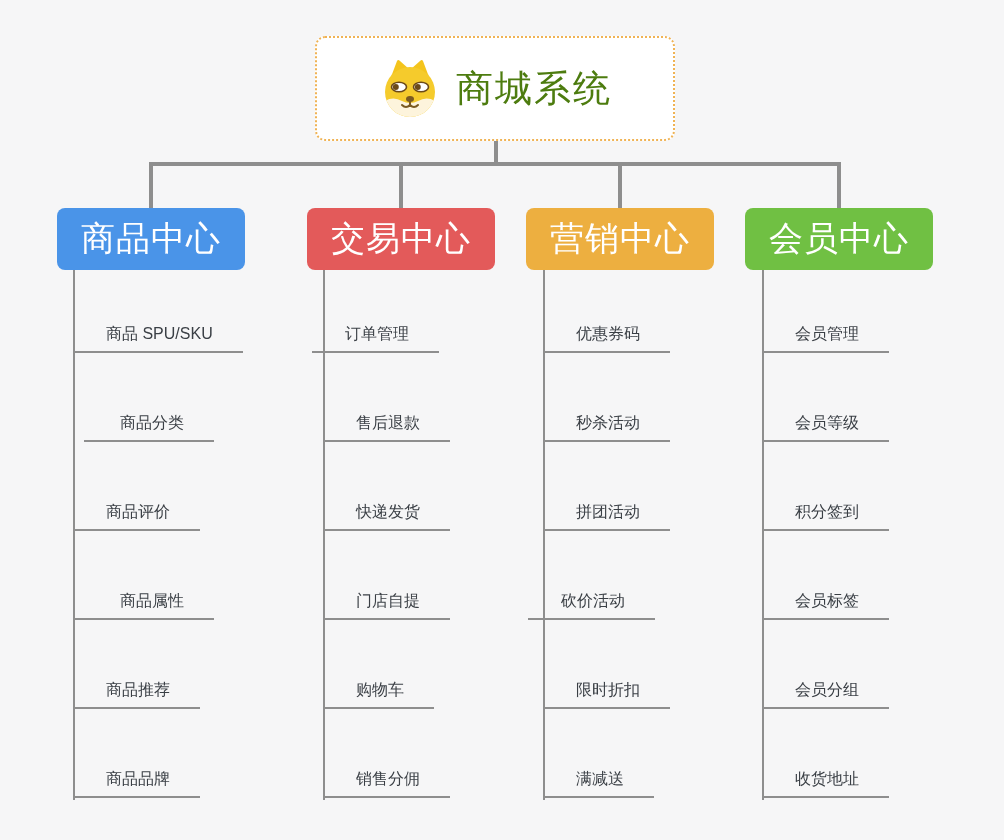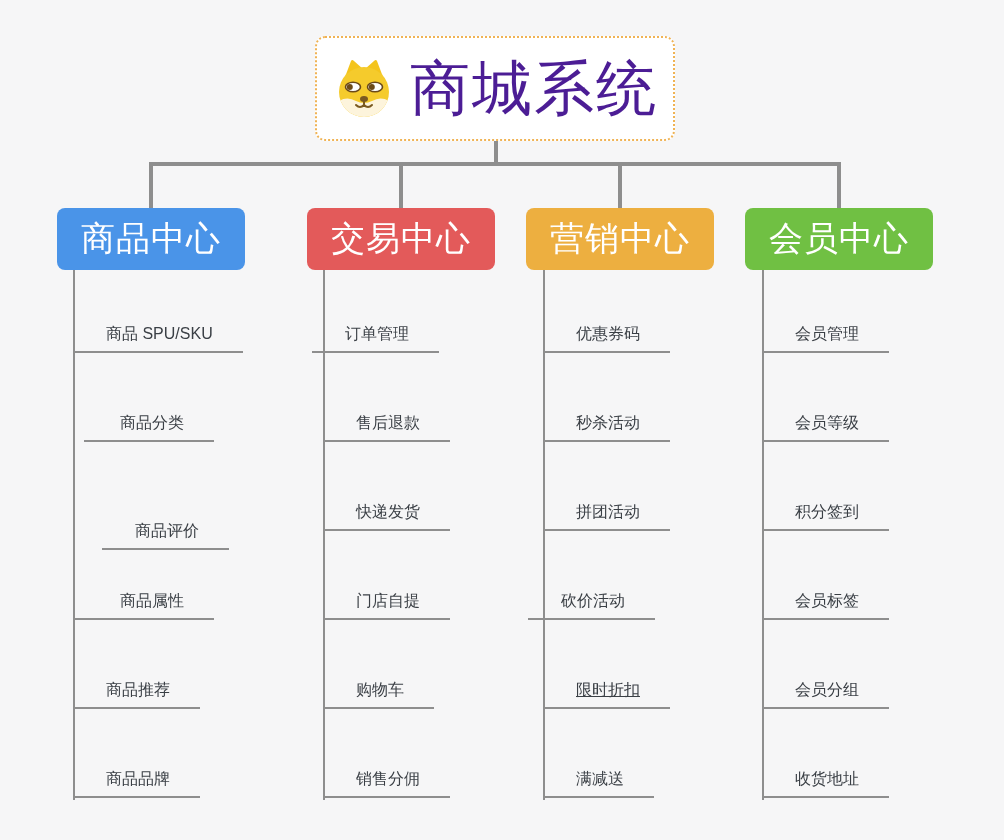--- a/index.html
+++ b/index.html
@@ -22,24 +22,24 @@
     width: 360px; height: 105px;
     background: #FFFFFF;
     border: 2px dotted #F0B354;
     border-radius: 10px;
     display: flex;
     align-items: center;
     justify-content: center;
     gap: 14px;
   }
   .root-title {
-    font-size: 60px;
+    font-size: 37px;
     line-height: 1;
     letter-spacing: 2px;
-    color: #4c1d95;
+    color: #4d7c0f;
     font-weight: 500;
     white-space: nowrap;
     font-family: Liberation Serif, serif;
   }
   .root-icon { width: 64px; height: 64px; flex: 0 0 64px; }
   
   #connector-layer {
     position: absolute;
     left: 0; top: 0;
     width: 1004px; height: 840px;
@@ -119,21 +119,21 @@
     <span class="root-title">商城系统</span>
   </div>
 
   <div id="branches">
       <div class="branch-node" style="left: 57px; width: 188px; background: rgb(74, 148, 232);">
         <span>商品中心</span>
       </div>
       <div class="branch-vline" style="left: 73px; background: rgb(142, 142, 142);"></div>
       <div class="leaf-node" style="left: 73px; top: 315px; border-bottom-color: rgb(142, 142, 142);">商品 SPU/SKU</div>
       <div class="leaf-node" style="left: 84px; top: 404px; border-bottom-color: rgb(142, 142, 142); padding-left: 36px;">商品分类</div>
-      <div class="leaf-node" style="left: 73px; top: 512px; border-bottom-color: rgb(142, 142, 142); margin-left: 29px;">商品评价</div>
+      <div class="leaf-node" style="left: 73px; top: 493px; border-bottom-color: rgb(142, 142, 142);">商品评价</div>
       <div class="leaf-node" style="left: 73px; top: 582px; border-bottom-color: rgb(142, 142, 142); padding-left: 47px;">商品属性</div>
       <div class="leaf-node" style="left: 73px; top: 671px; border-bottom-color: rgb(142, 142, 142);">商品推荐</div>
       <div class="leaf-node" style="left: 73px; top: 760px; border-bottom-color: rgb(142, 142, 142);">商品品牌</div>
       <div class="branch-node" style="left: 307px; width: 188px; background: rgb(227, 90, 90);">
         <span>交易中心</span>
       </div>
       <div class="branch-vline" style="left: 323px; background: rgb(142, 142, 142);"></div>
       <div class="leaf-node" style="left: 312px; top: 315px; border-bottom-color: rgb(142, 142, 142);">订单管理</div>
       <div class="leaf-node" style="left: 323px; top: 404px; border-bottom-color: rgb(142, 142, 142);">售后退款</div>
       <div class="leaf-node" style="left: 323px; top: 493px; border-bottom-color: rgb(142, 142, 142);">快递发货</div>
@@ -141,21 +141,21 @@
       <div class="leaf-node" style="left: 323px; top: 671px; border-bottom-color: rgb(142, 142, 142);">购物车</div>
       <div class="leaf-node" style="left: 323px; top: 760px; border-bottom-color: rgb(142, 142, 142);">销售分佣</div>
       <div class="branch-node" style="left: 526px; width: 188px; background: rgb(237, 175, 64);">
         <span>营销中心</span>
       </div>
       <div class="branch-vline" style="left: 543px; background: rgb(142, 142, 142);"></div>
       <div class="leaf-node" style="left: 543px; top: 315px; border-bottom-color: rgb(142, 142, 142);">优惠券码</div>
       <div class="leaf-node" style="left: 543px; top: 404px; border-bottom-color: rgb(142, 142, 142);">秒杀活动</div>
       <div class="leaf-node" style="left: 543px; top: 493px; border-bottom-color: rgb(142, 142, 142);">拼团活动</div>
       <div class="leaf-node" style="left: 528px; top: 582px; border-bottom-color: rgb(142, 142, 142);">砍价活动</div>
-      <div class="leaf-node" style="left: 543px; top: 671px; border-bottom-color: rgb(142, 142, 142); text-decoration: underline;">限时折扣</div>
+      <div class="leaf-node" style="left: 543px; top: 671px; border-bottom-color: rgb(142, 142, 142);">限时折扣</div>
       <div class="leaf-node" style="left: 543px; top: 760px; border-bottom-color: rgb(142, 142, 142);">满减送</div>
       <div class="branch-node" style="left: 745px; width: 188px; background: rgb(112, 192, 67);">
         <span>会员中心</span>
       </div>
       <div class="branch-vline" style="left: 762px; background: rgb(142, 142, 142);"></div>
       <div class="leaf-node" style="left: 762px; top: 315px; border-bottom-color: rgb(142, 142, 142);">会员管理</div>
       <div class="leaf-node" style="left: 762px; top: 404px; border-bottom-color: rgb(142, 142, 142);">会员等级</div>
       <div class="leaf-node" style="left: 762px; top: 493px; border-bottom-color: rgb(142, 142, 142);">积分签到</div>
       <div class="leaf-node" style="left: 762px; top: 582px; border-bottom-color: rgb(142, 142, 142);">会员标签</div>
       <div class="leaf-node" style="left: 762px; top: 671px; border-bottom-color: rgb(142, 142, 142);">会员分组</div>

